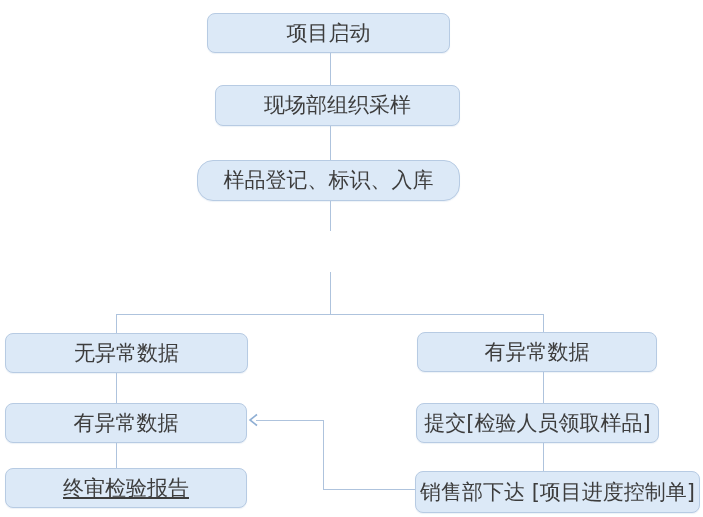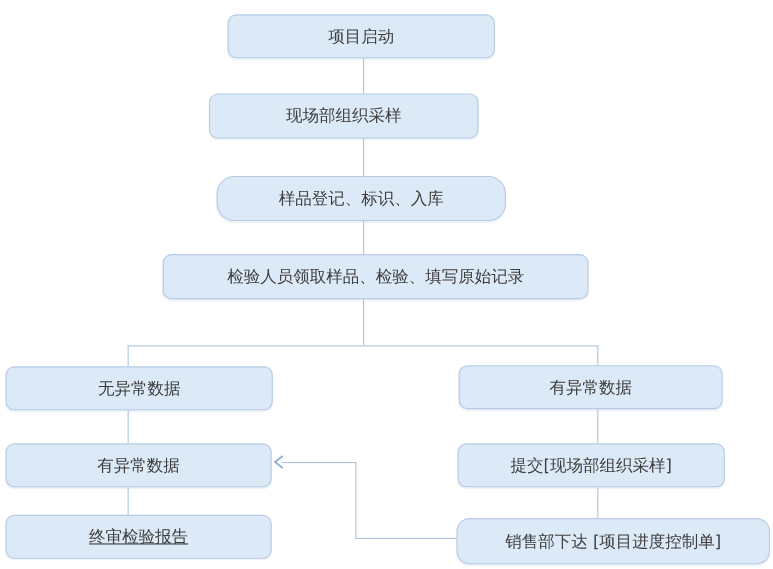--- a/index.html
+++ b/index.html
@@ -25,21 +25,21 @@
   }
   .node {
     position: absolute;
     background: var(--node-fill);
     border: 1px solid var(--node-border);
     border-radius: 8px;
     display: flex;
     align-items: center;
     justify-content: center;
     color: var(--text);
-    font-size: 15px;
+    font-size: 21px;
     line-height: 1;
     white-space: nowrap;
     box-shadow: 0 1px 1px rgba(180,200,225,0.25);
   }
   .hline, .vline {
     position: absolute;
     background: var(--connector);
   }
   .hline { height: 1px; }
   .vline { width: 1px; }
@@ -50,53 +50,50 @@
 </style>
 </head>
 <body>
 
 <div class="canvas">
 
   <div class="node" style="left:207px; top:13px;  width:243px; height:40px;">
     <span>项目启动</span>
   </div>
 
-  <div class="node" style="left:190px; top:85px;  width:245px; height:41px;">
+  <div class="node" style="left:215px; top:85px;  width:245px; height:41px;">
     <span>现场部组织采样</span>
   </div>
 
   <div class="node" style="left:197px; top:160px; width:263px; height:41px;border-radius:16px;">
     <span>样品登记、标识、入库</span>
   </div>
 
-  <div class="node" style="left:148px; top:231px; width:387px; height:41px;">
-    <span>检验人员领取样品、检验、填写原始记录</span>
-  </div>
 
   <div class="node" style="left:417px; top:332px; width:240px; height:40px;">
     <span>有异常数据</span>
   </div>
 
   <div class="node" style="left:5px;   top:333px; width:243px; height:40px;">
     <span>无异常数据</span>
   </div>
 
   <div class="node" style="left:5px;   top:403px; width:242px; height:40px;">
     <span>有异常数据</span>
   </div>
 
   <div class="node" style="left:416px; top:403px; width:243px; height:40px;">
-    <span>提交[现场部组织采样]</span>
+    <span>提交[检验人员领取样品]</span>
   </div>
 
   <div class="node" style="left:5px;   top:468px; width:242px; height:40px;text-decoration:underline;">
     <span>终审检验报告</span>
   </div>
 
-  <div class="node" style="left:415px; top:471px; width:285px; height:42px;border-radius:12px;">
+  <div class="node" style="left:415px; top:471px; width:285px; height:42px;">
     <span>销售部下达 [项目进度控制单]</span>
   </div>
 
   <div class="vline" style="left:330px; top:53px;  height:32px;"></div>
   <div class="vline" style="left:330px; top:126px; height:34px;"></div>
   <div class="vline" style="left:330px; top:201px; height:30px;"></div>
   <div class="vline" style="left:330px; top:272px; height:42px;"></div>
 
   <div class="hline" style="left:116px; top:314px; width:428px;"></div>
   <div class="vline" style="left:116px; top:314px; height:19px;"></div>

